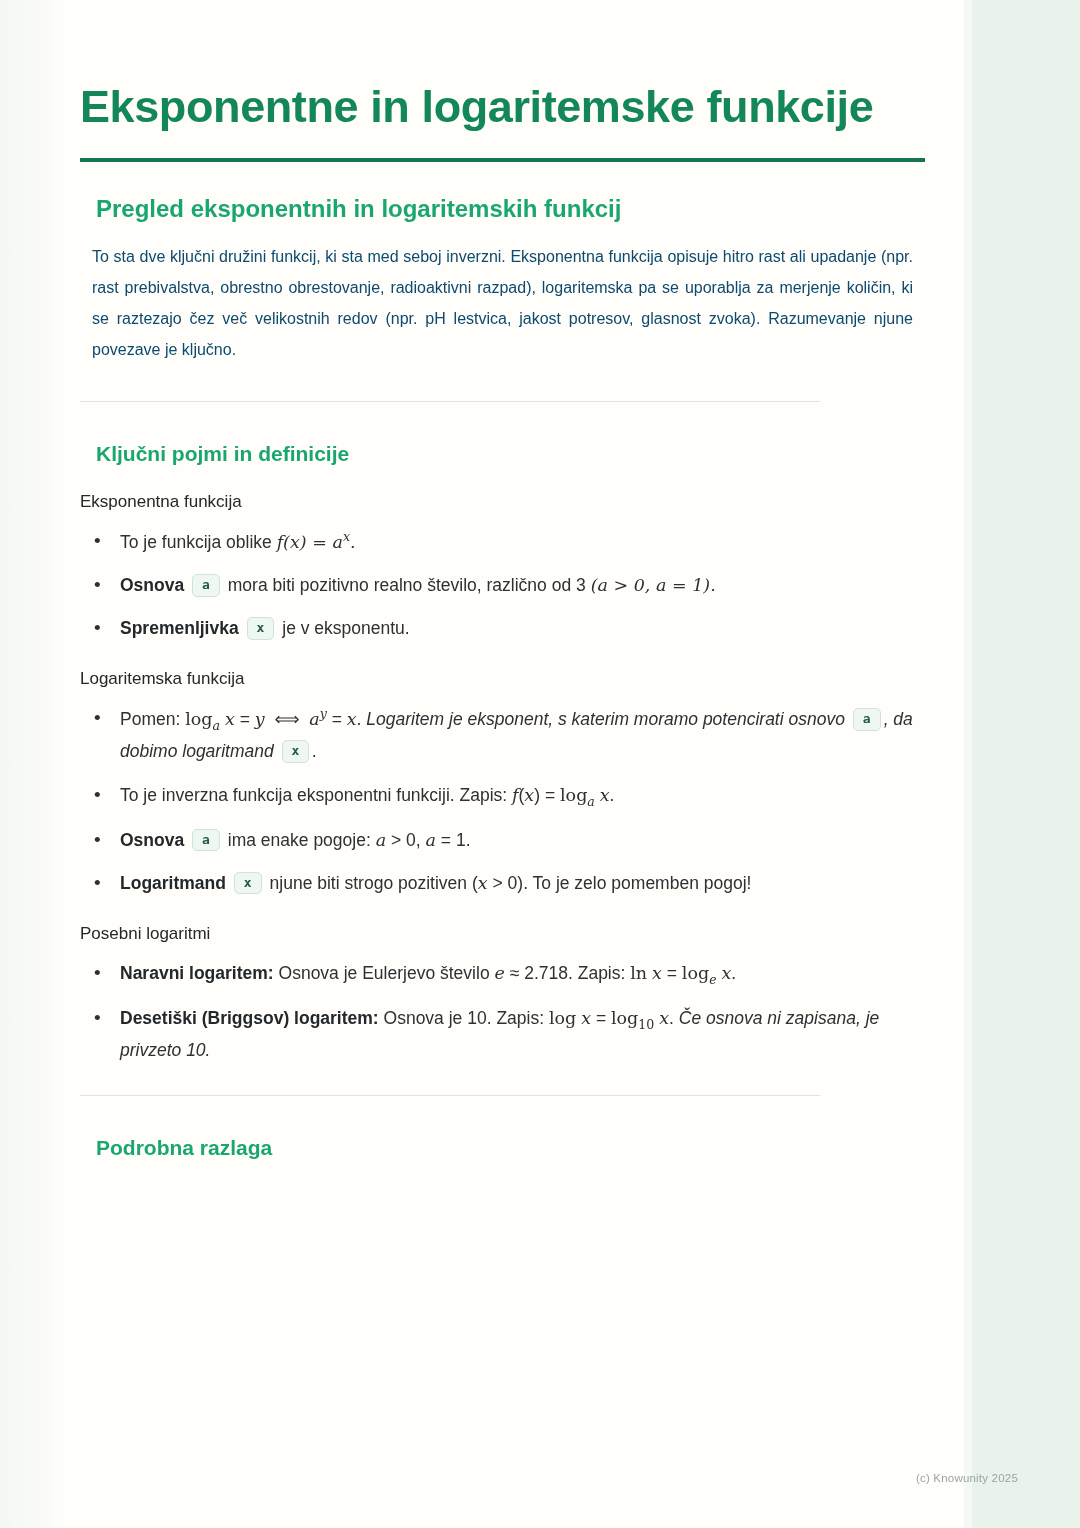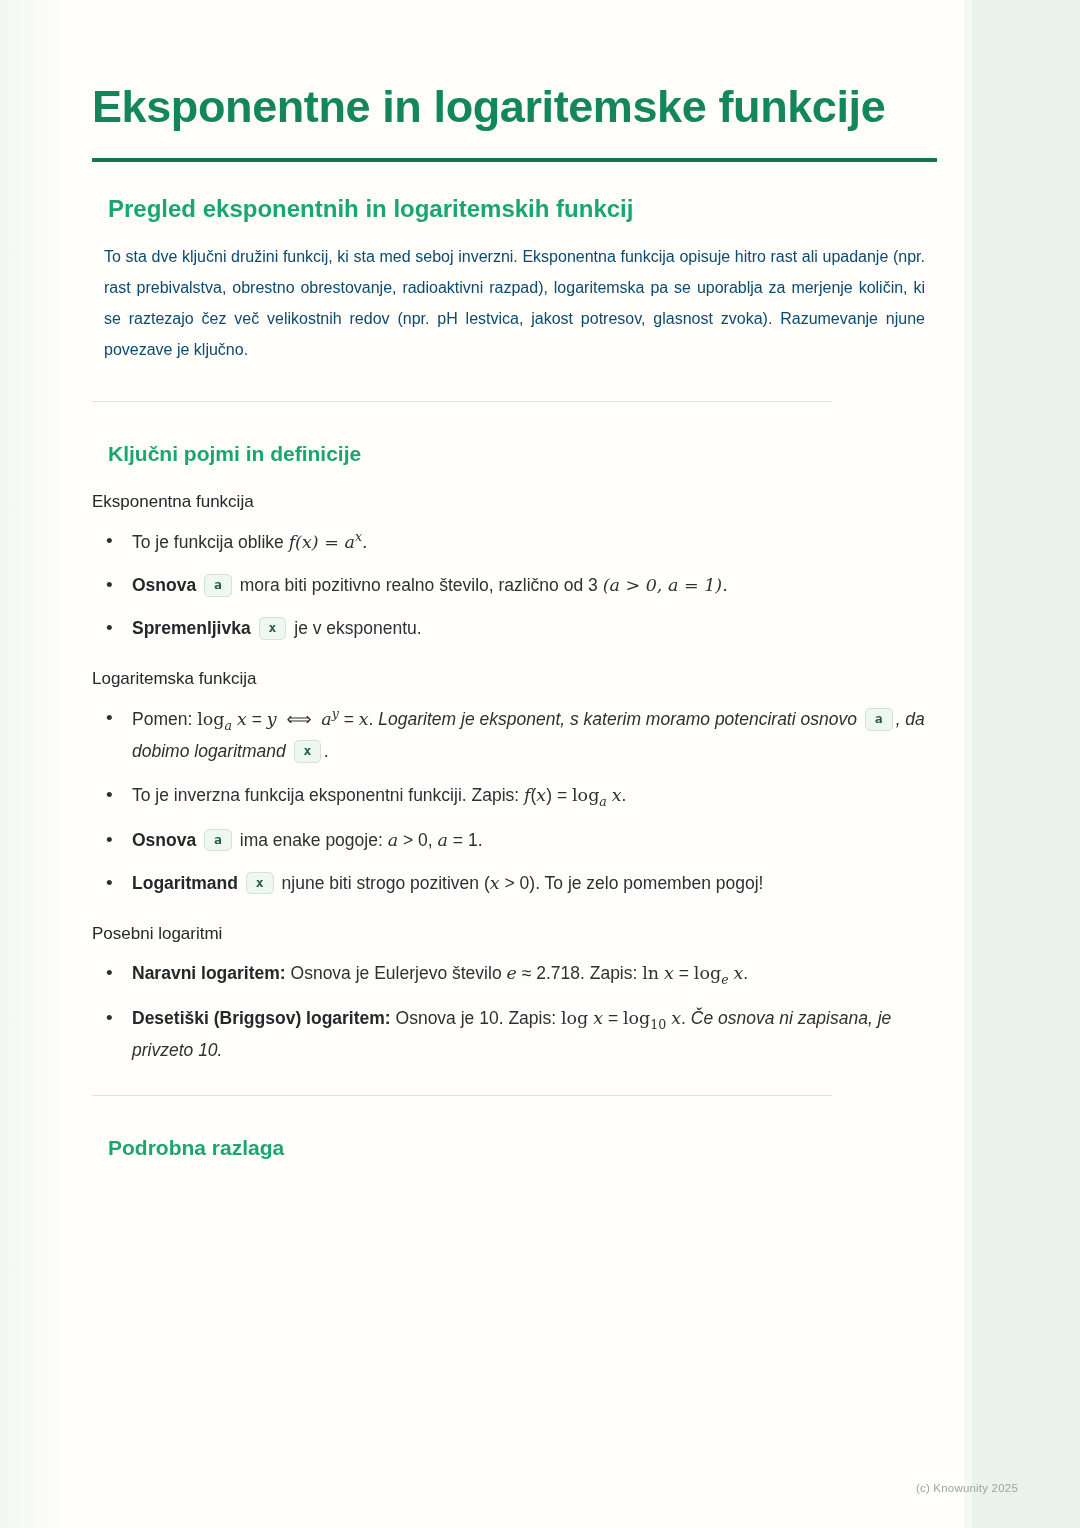--- a/index.html
+++ b/index.html
@@ -34,21 +34,21 @@
     background: #e9f3ec;
   }
   .paper-right-inner {
     position: absolute;
     right: 108px; top: 0; bottom: 0;
     width: 8px;
     background: #f4f9f5;
   }
   .content {
     position: absolute;
-    left: 92px;
+    left: 80px;
     top: 78px;
     width: 845px;
   }
   h1.doc-title {
     margin: 0;
     font-size: 45px;
     line-height: 1.28;
     font-weight: bold;
     color: #14875a;
     letter-spacing: -0.4px;
@@ -124,21 +124,21 @@
     line-height: 1.25;
   }
   .m { font-family: "DejaVu Serif", serif; font-style: italic; }
   .mu { font-family: "DejaVu Serif", serif; font-style: normal; }
   sub { font-size: 0.72em; }
   sup { font-size: 0.72em; }
   em.it { font-style: italic; }
   .footer-note {
     position: absolute;
     right: 62px;
-    bottom: 34px;
+    bottom: 44px;
     font-size: 11.5px;
     color: #9aa6a0;
     letter-spacing: 0.2px;
   }
 </style>
 </head>
 <body>
 
 <div class="page">
 

